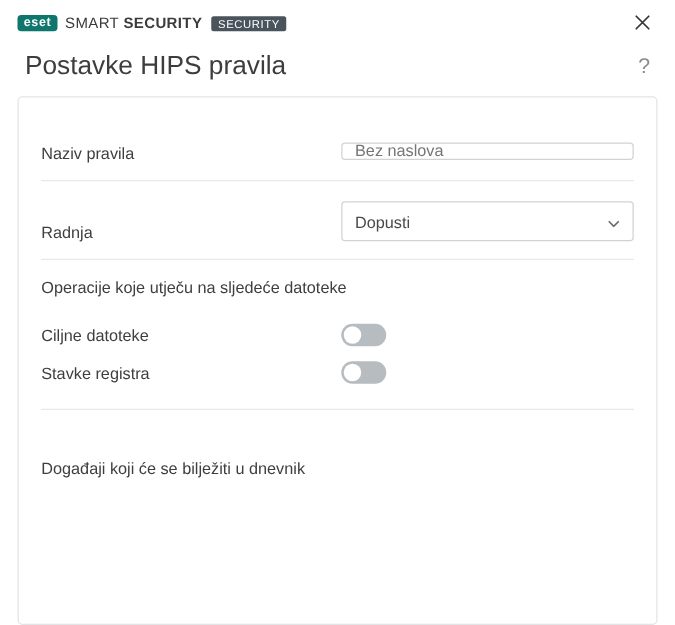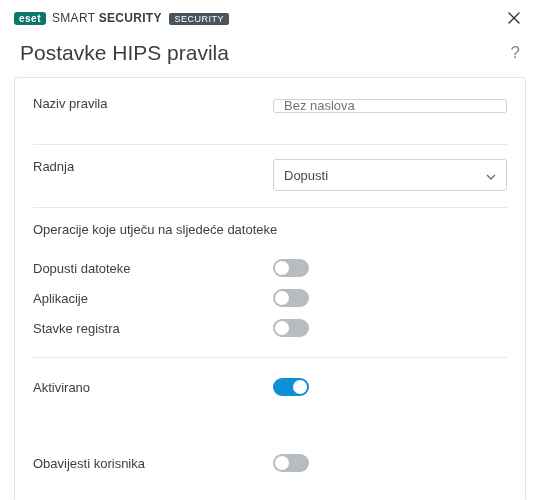--- a/index.html
+++ b/index.html
@@ -10,21 +10,21 @@
   .brand-badge { background: #0f766e; color: #fff; font-size: 10px; font-weight: 700; padding: 1px 5px; border-radius: 3px; letter-spacing: .5px; }
   .brand-text { font-size: 12px; color: #3b3b3b; letter-spacing: .3px; }
   .brand-text strong { font-weight: 700; }
   .premium-badge { background: #4a545d; color: #fff; font-size: 9px; padding: 1px 5px; border-radius: 2px; margin-left: 4px; letter-spacing: .5px; }
   .titlebar-spacer { flex: 1; }
   .close-btn { width: 28px; height: 22px; display: flex; align-items: center; justify-content: center; cursor: pointer; color: #333; font-size: 16px; }
   .header { display: flex; align-items: center; padding: 8px 20px 12px 20px; }
   .header h1 { font-size: 21px; font-weight: 400; color: #3d3d3d; }
   .help-icon { margin-left: auto; color: #8a8a8a; font-size: 17px; cursor: pointer; }
   .panel { margin: 0 14px; border: 1px solid #e2e4e6; border-radius: 4px; padding: 18px 18px 24px 18px; flex: 1; background: #fff; }
-  .row { display: flex; align-items: flex-start; min-height: 34px; }
+  .row { display: flex; align-items: flex-end; min-height: 34px; }
   .row-label { flex: 0 0 240px; font-size: 13px; color: #3e3e3e; }
   .row-control { flex: 1; }
   .text-input { width: 100%; height: 14px; border: 1px solid #cfd3d6; border-radius: 3px; padding: 0 10px; font-size: 13px; color: #888; background: #fff; }
   .select { width: 100%; height: 32px; border: 1px solid #cfd3d6; border-radius: 3px; padding: 0 10px; font-size: 13px; color: #4a4a4a; background: #fff; display: flex; align-items: center; justify-content: space-between; cursor: pointer; }
   .chevron { color: #6a6a6a; }
   hr.sep { border: none; border-top: 1px solid #e6e8ea; margin: 14px 0; }
   .section-title { font-size: 13px; color: #3e3e3e; margin: 4px 0 10px 0; }
   .toggle { width: 36px; height: 18px; border-radius: 9px; background: #b7bcc0; position: relative; cursor: pointer; display: inline-block; }
   .toggle .knob { position: absolute; top: 2px; left: 2px; width: 14px; height: 14px; border-radius: 50%; background: #fff; transition: none; }
   .toggle.on { background: #0f8fd6; }
@@ -86,56 +86,39 @@
         </div>
       </div>
     </div>
 
     <hr class="sep">
 
     <div class="section-title">Operacije koje utječu na sljedeće datoteke</div>
     <div class="gap-sm"></div>
 
     <div class="toggle-row">
-      <div class="row-label">Dopusti datoteke</div>
-      <div class="toggle">
-          <div class="knob"></div>
-        </div>
-    </div>
-    <div class="toggle-row">
-      <div class="row-label">Aplikacije</div>
+      <div class="row-label">Ciljne datoteke</div>
       <div class="toggle">
           <div class="knob"></div>
         </div>
     </div>
     <div class="toggle-row">
       <div class="row-label">Stavke registra</div>
       <div class="toggle">
           <div class="knob"></div>
         </div>
     </div>
 
     <hr class="sep">
 
-    <div class="toggle-row">
-      <div class="row-label">Aktivirano</div>
-      <div class="toggle on">
-          <div class="knob"></div>
-        </div>
+
+    <div class="gap-sm"></div>
+
+    <div class="row">
+      <div class="row-label">Događaji koji će se bilježiti u dnevnik</div>
     </div>
 
     <div class="gap-sm"></div>
 
-    <div class="row">
-    </div>
-
-    <div class="gap-sm"></div>
-
-    <div class="toggle-row">
-      <div class="row-label">Obavijesti korisnika</div>
-      <div class="toggle">
-          <div class="knob"></div>
-        </div>
-    </div>
 
   </div>
 
 </div>
 
 </body></html>

